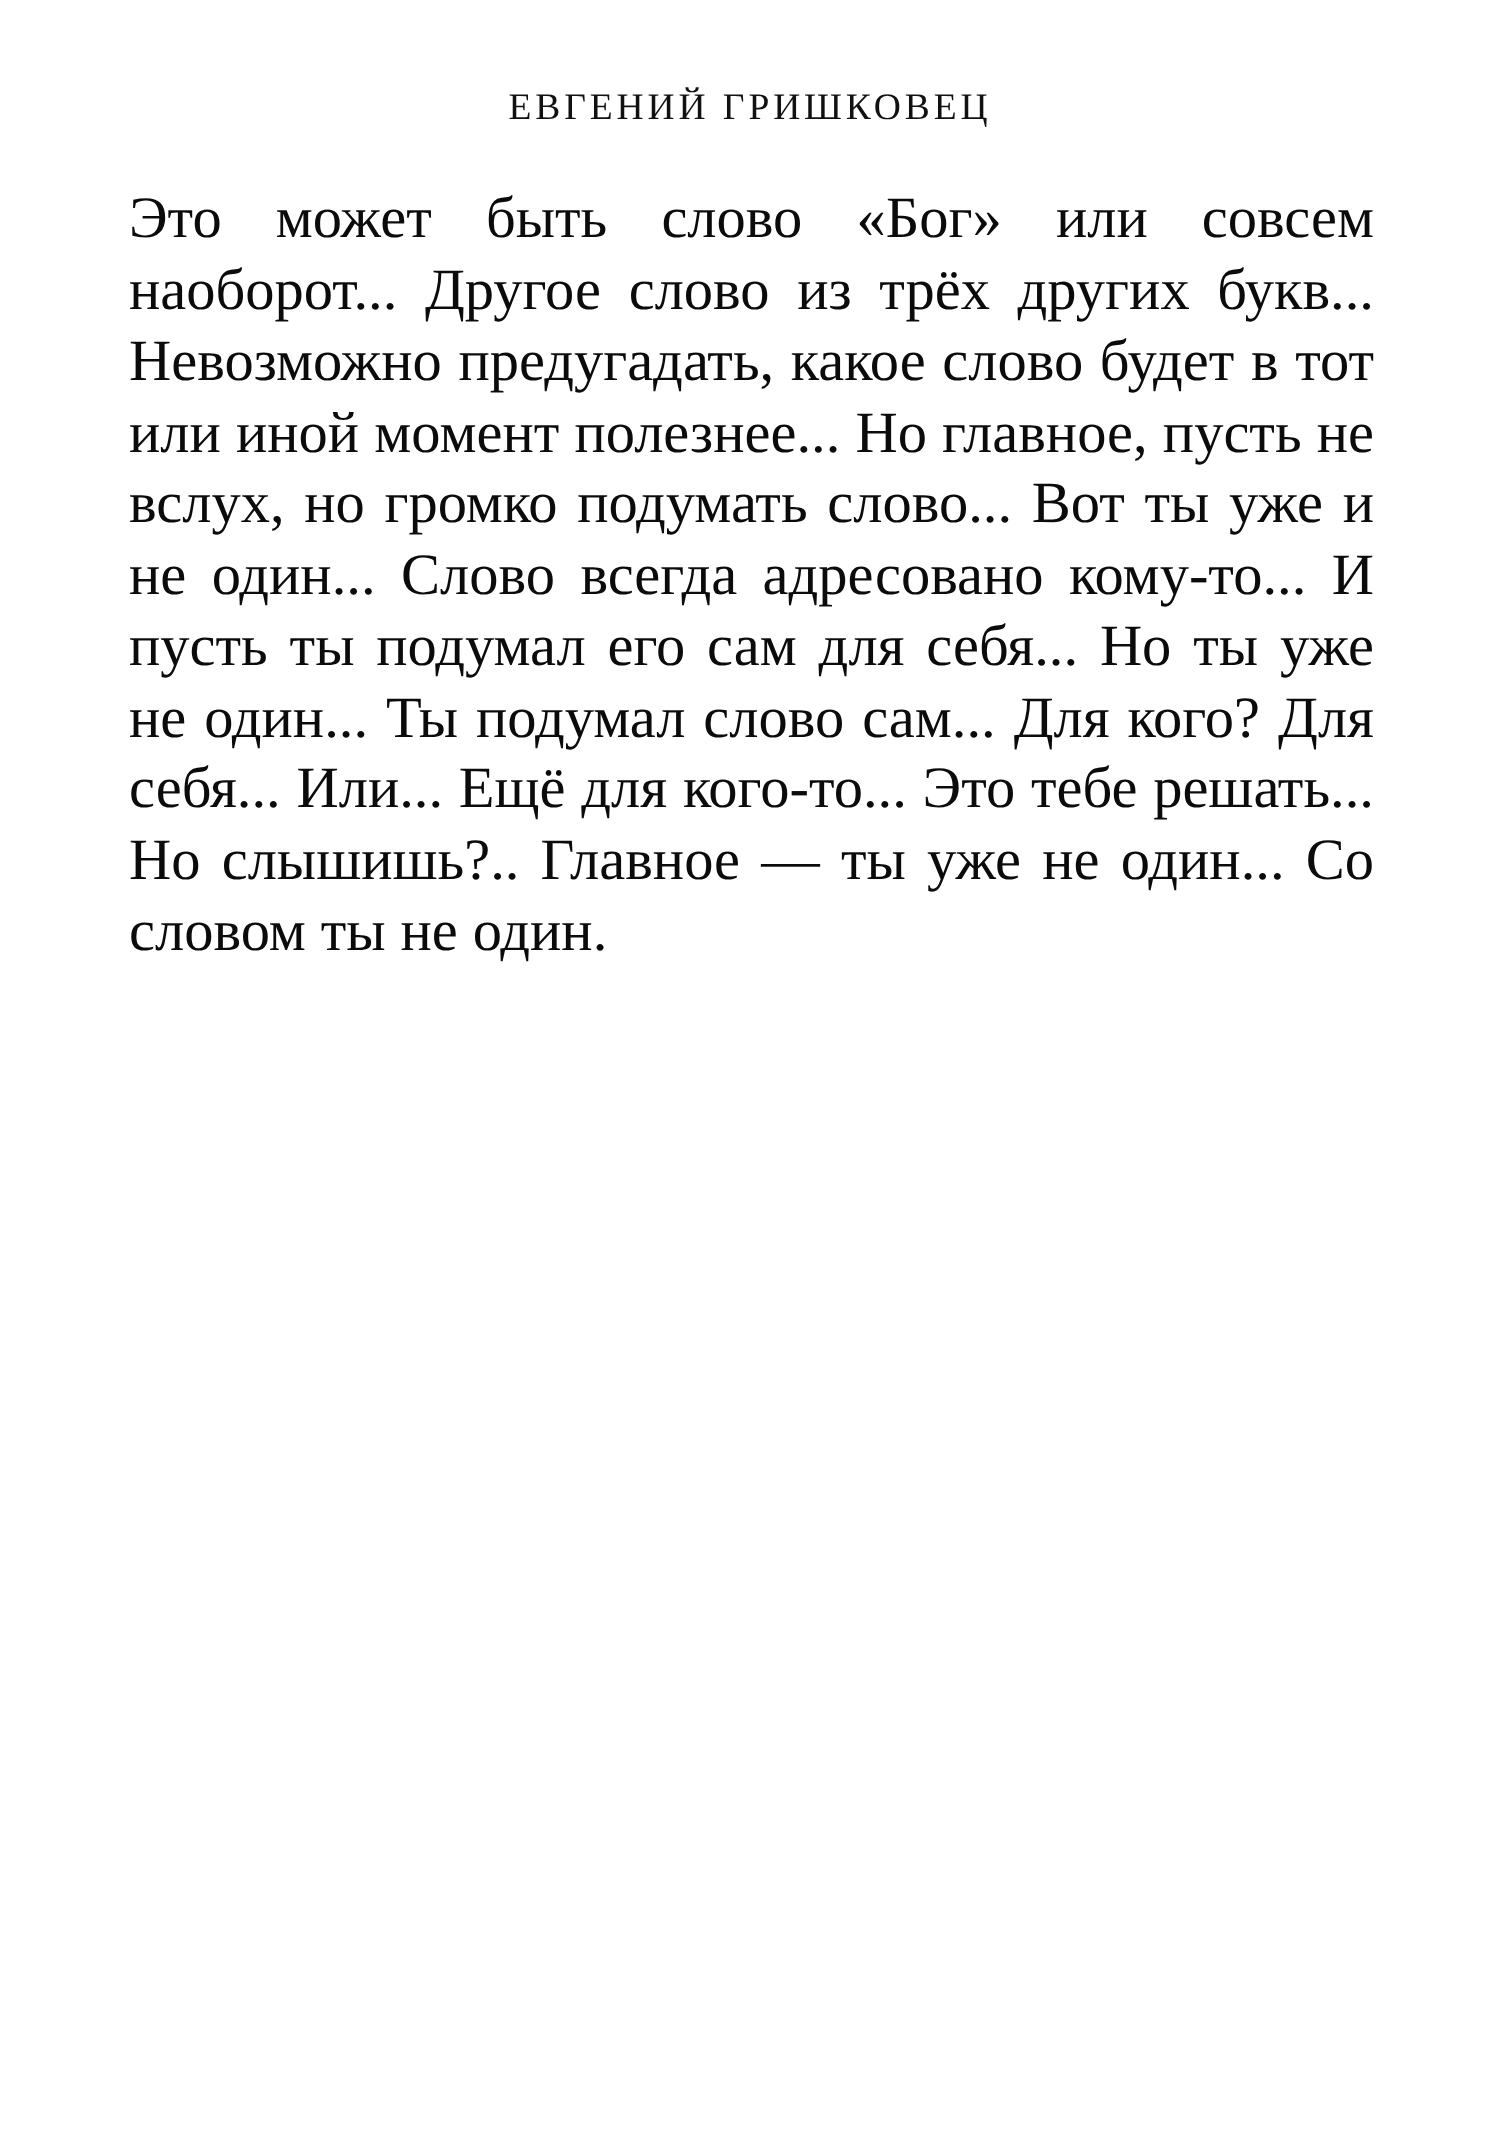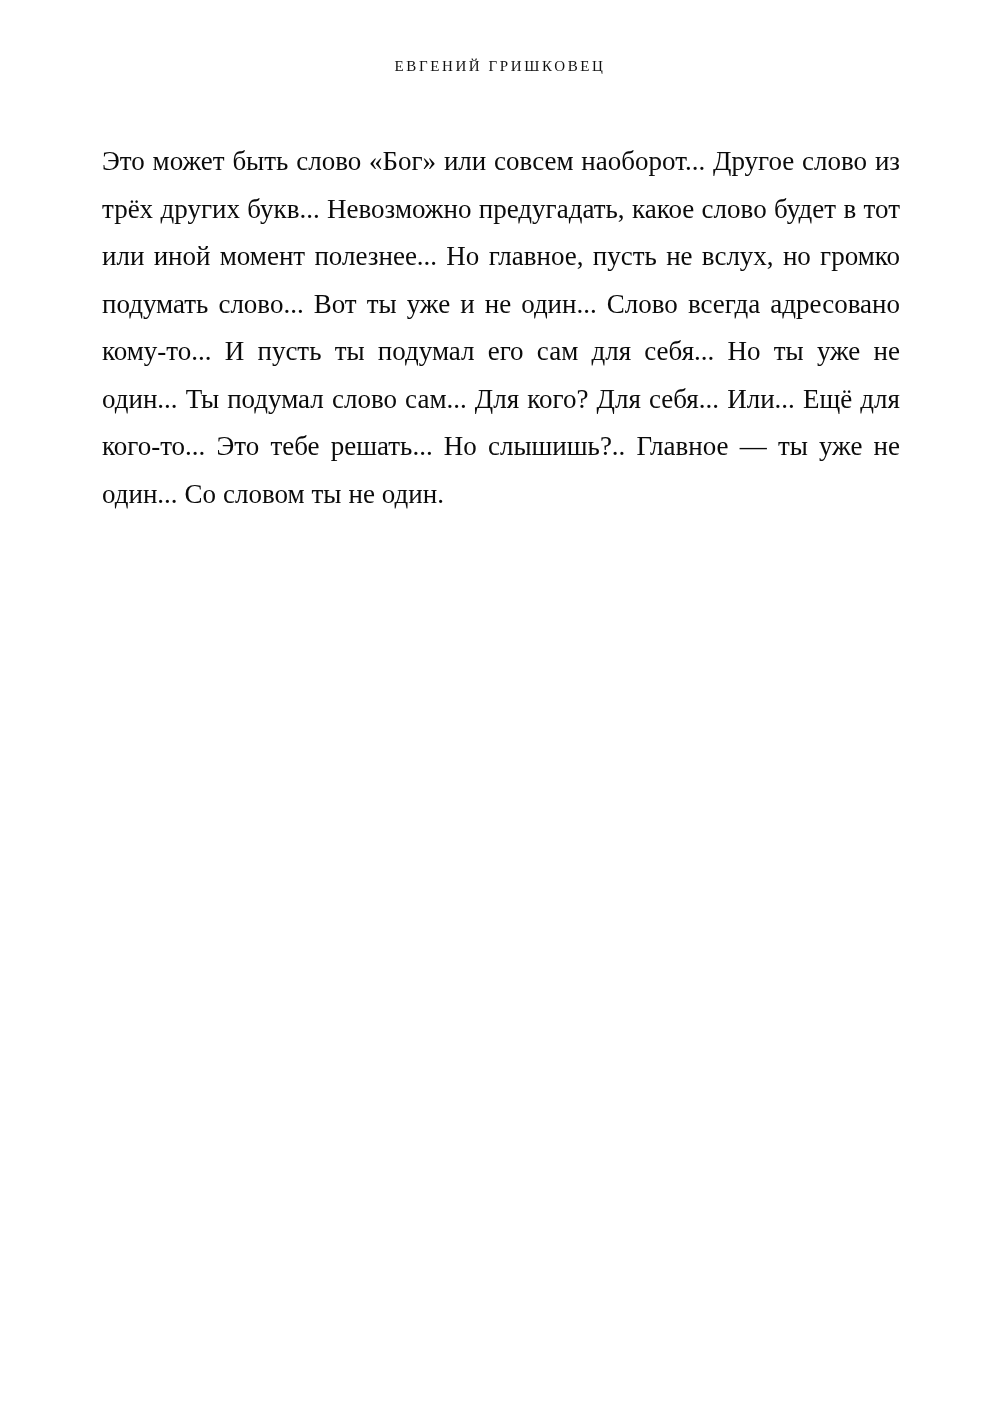--- a/index.html
+++ b/index.html
@@ -17,35 +17,35 @@
     font-family: "Liberation Serif", "DejaVu Serif", serif;
     color: #0b0b0b;
   }
   .running-head {
     position: absolute;
     top: 58px;
     left: 0;
     width: 1000px;
     text-align: center;
     font-family: "Liberation Serif", "DejaVu Serif", serif;
-    font-size: 15px;
+    font-size: 25px;
     letter-spacing: 2.6px;
     text-transform: uppercase;
     color: #111111;
     font-weight: 400;
   }
   .body-block {
     position: absolute;
     top: 122px;
     left: 86px;
     width: 830px;
   }
   .body-text {
-    margin: 16px;
-    font-size: 27px;
+    margin: 0;
+    font-size: 39px;
     line-height: 47.5px;
     text-align: justify;
     text-align-last: left;
     text-justify: inter-word;
     color: #0b0b0b;
     hyphens: manual;
     word-spacing: 0.2px;
   }
 </style>
 </head>

